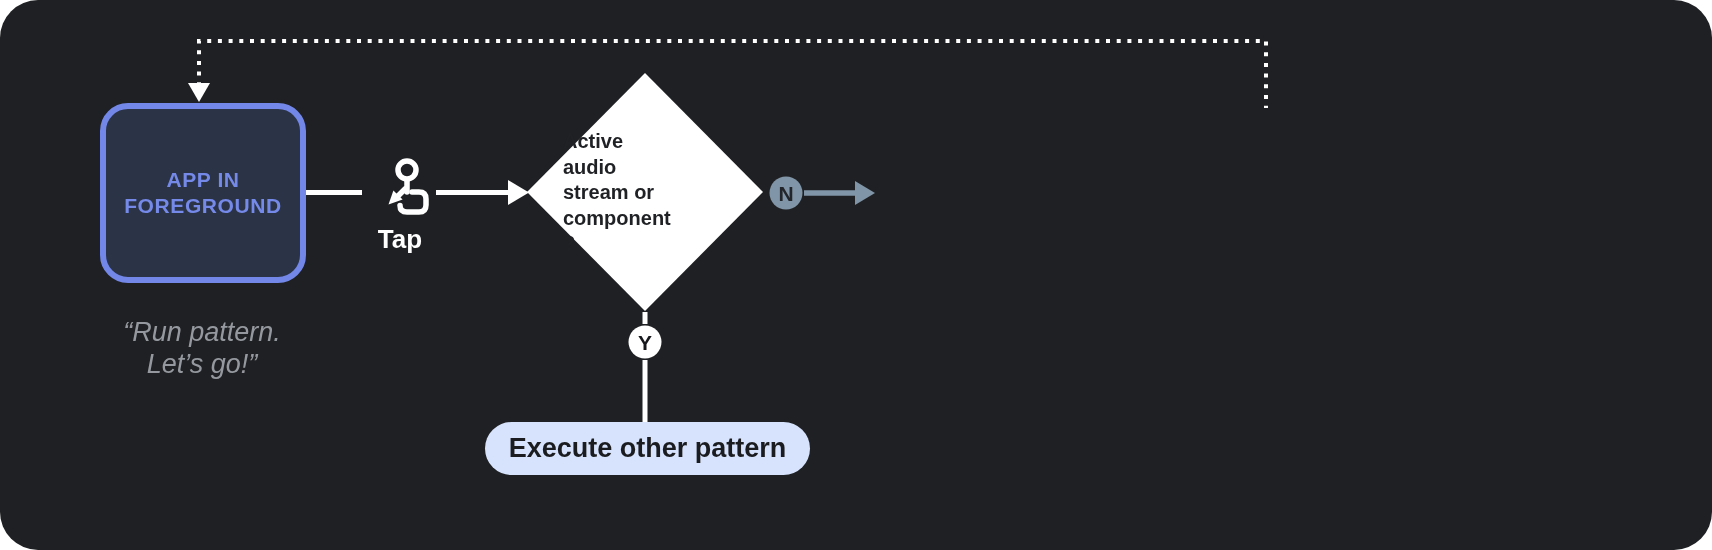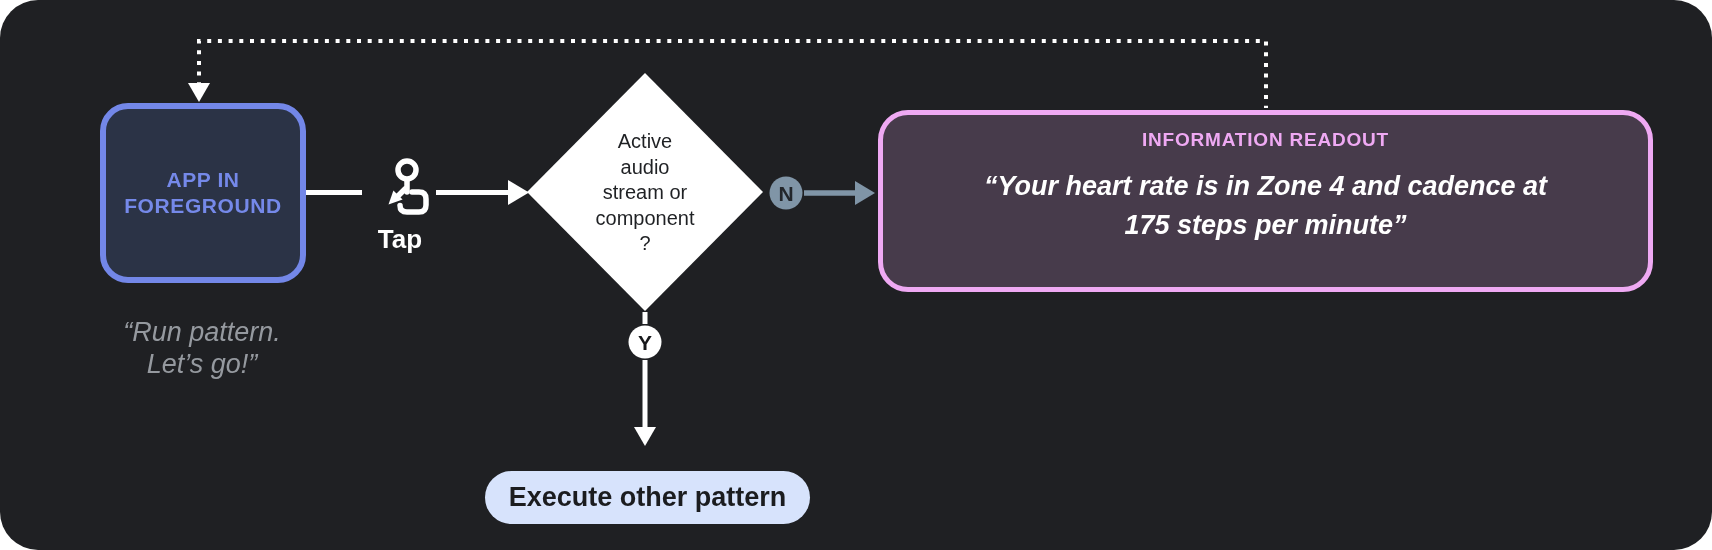--- a/index.html
+++ b/index.html
@@ -12,30 +12,30 @@
   .app-node{left:100px;top:103px;width:206px;height:180px;background:#2B3346;border:6px solid #7387E8;border-radius:28px;}
   .app-node .label{color:#7589E9;font-weight:bold;font-size:21px;line-height:26px;letter-spacing:.6px;white-space:pre-line;}
 
   .caption{position:absolute;left:52px;top:316px;width:300px;text-align:center;color:#95999F;
            font-style:italic;font-size:27px;line-height:32px;white-space:pre-line;}
 
   .tap-icon{position:absolute;left:374px;top:156px;width:58px;height:66px;}
   .tap-label{position:absolute;left:348px;top:224px;width:104px;text-align:center;color:#FFFFFF;
              font-weight:bold;font-size:26px;}
 
-  .decision-label{position:absolute;left:563px;top:129px;width:164px;text-align:center;color:#1F2124;
-                  font-weight:normal;font-size:20px;line-height:25.5px;white-space:pre-line;}
+  .decision-label{position:absolute;left:563px;top:129px;width:164px;text-align:left;color:#1F2124;
+                  font-weight:bold;font-size:20px;line-height:25.5px;white-space:pre-line;}
 
   .readout{left:878px;top:110px;width:775px;height:182px;background:#473B4B;border:5px solid #EFA9F3;
            border-radius:30px;flex-direction:column;justify-content:flex-start;}
   .readout-title{margin-top:14px;color:#EFA9F3;font-weight:bold;font-size:19px;letter-spacing:.8px;}
   .readout-body{margin-top:16px;color:#FFFFFF;font-weight:bold;font-style:italic;font-size:27px;
                 line-height:39px;white-space:pre-line;}
 
-  .action-pill{left:485px;top:471px;width:325px;height:53px;background:#D7E3FC;border-radius:27px;}
+  .action-pill{left:485px;top:422px;width:325px;height:53px;background:#D7E3FC;border-radius:27px;}
   .action-pill .label{color:#1B1C1F;font-weight:bold;font-size:27px;}
 </style>
 </head>
 <body>
 
 <div class="page">
   <div class="canvas">
 
     <svg class="lines" viewBox="0 0 1712 550">
 
@@ -85,24 +85,19 @@
       <path d="M38 36 L45 36 Q52 36 52 43 L52 49 Q52 56 45 56 L33 56 Q26 56 26 49.5" fill="none" stroke="#FFFFFF" stroke-width="5.5" stroke-linecap="round" stroke-linejoin="round"></path>
     </svg>
     <div class="tap-label">Tap</div>
 
     <div class="decision-label">Active
 audio
 stream or
 component
 ?</div>
 
-    <div class="node readout">
-      <div class="readout-title">INFORMATION READOUT</div>
-      <div class="readout-body">“Your heart rate is in Zone 4 and cadence at
-175 steps per minute”</div>
-    </div>
 
     <div class="node action-pill">
       <span class="label">Execute other pattern</span>
     </div>
 
   </div>
 </div>
 
 </body></html>

